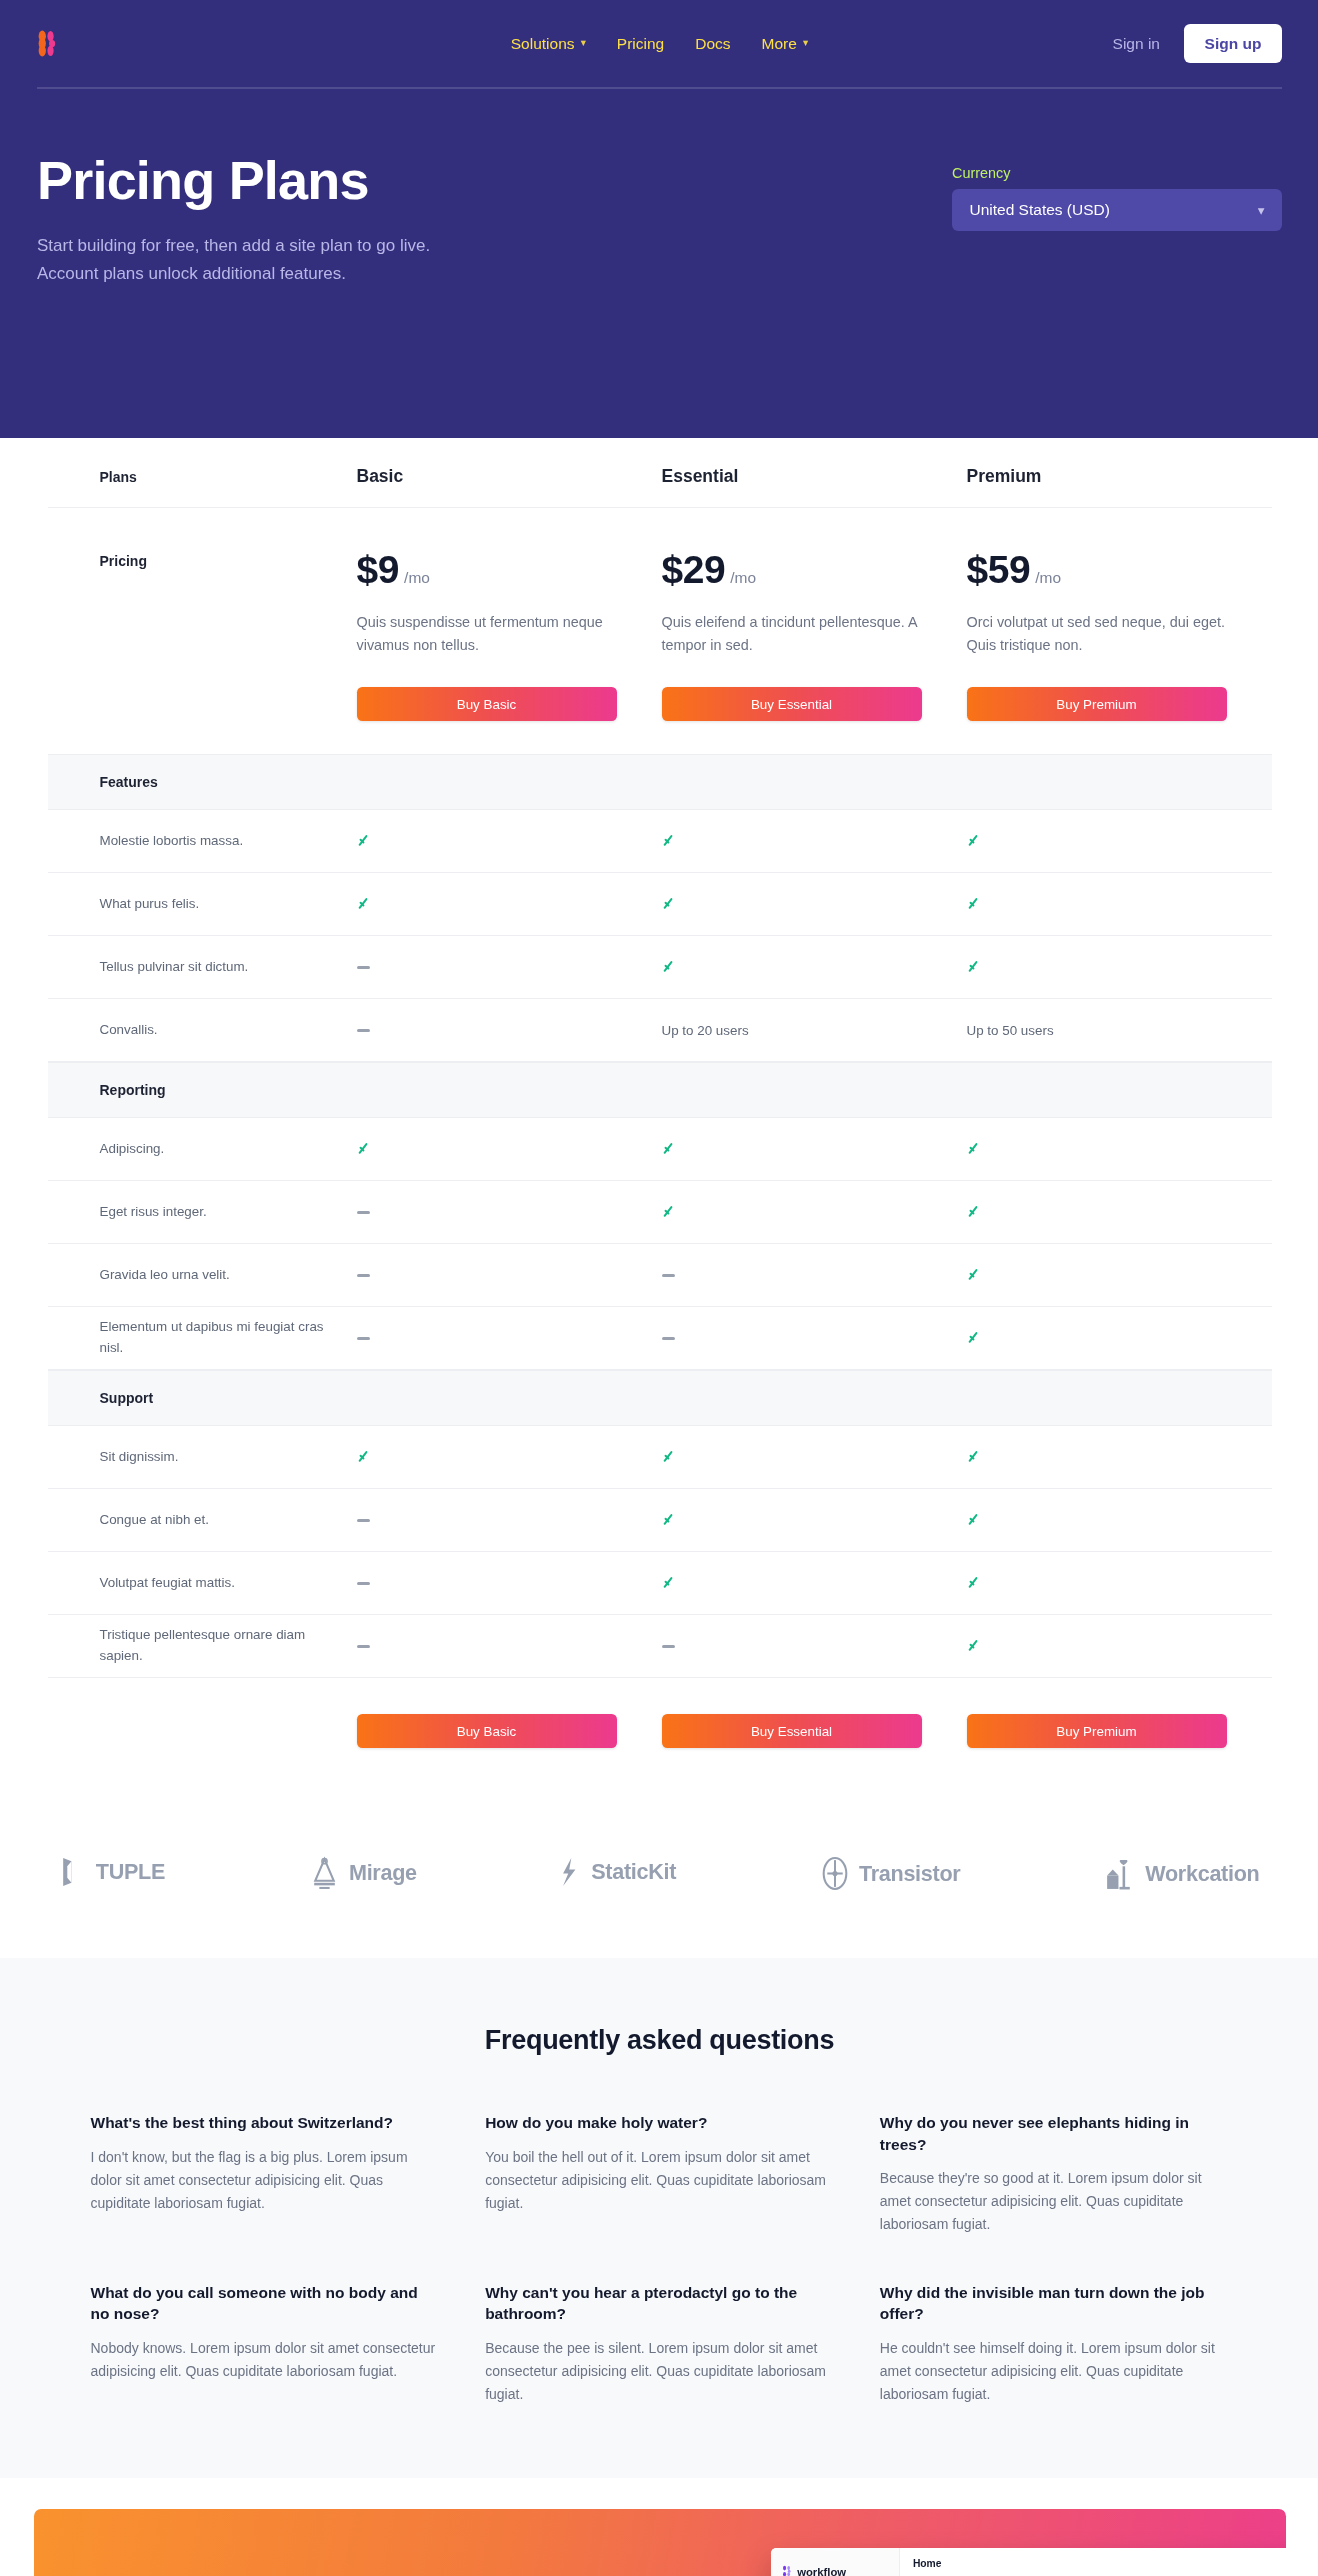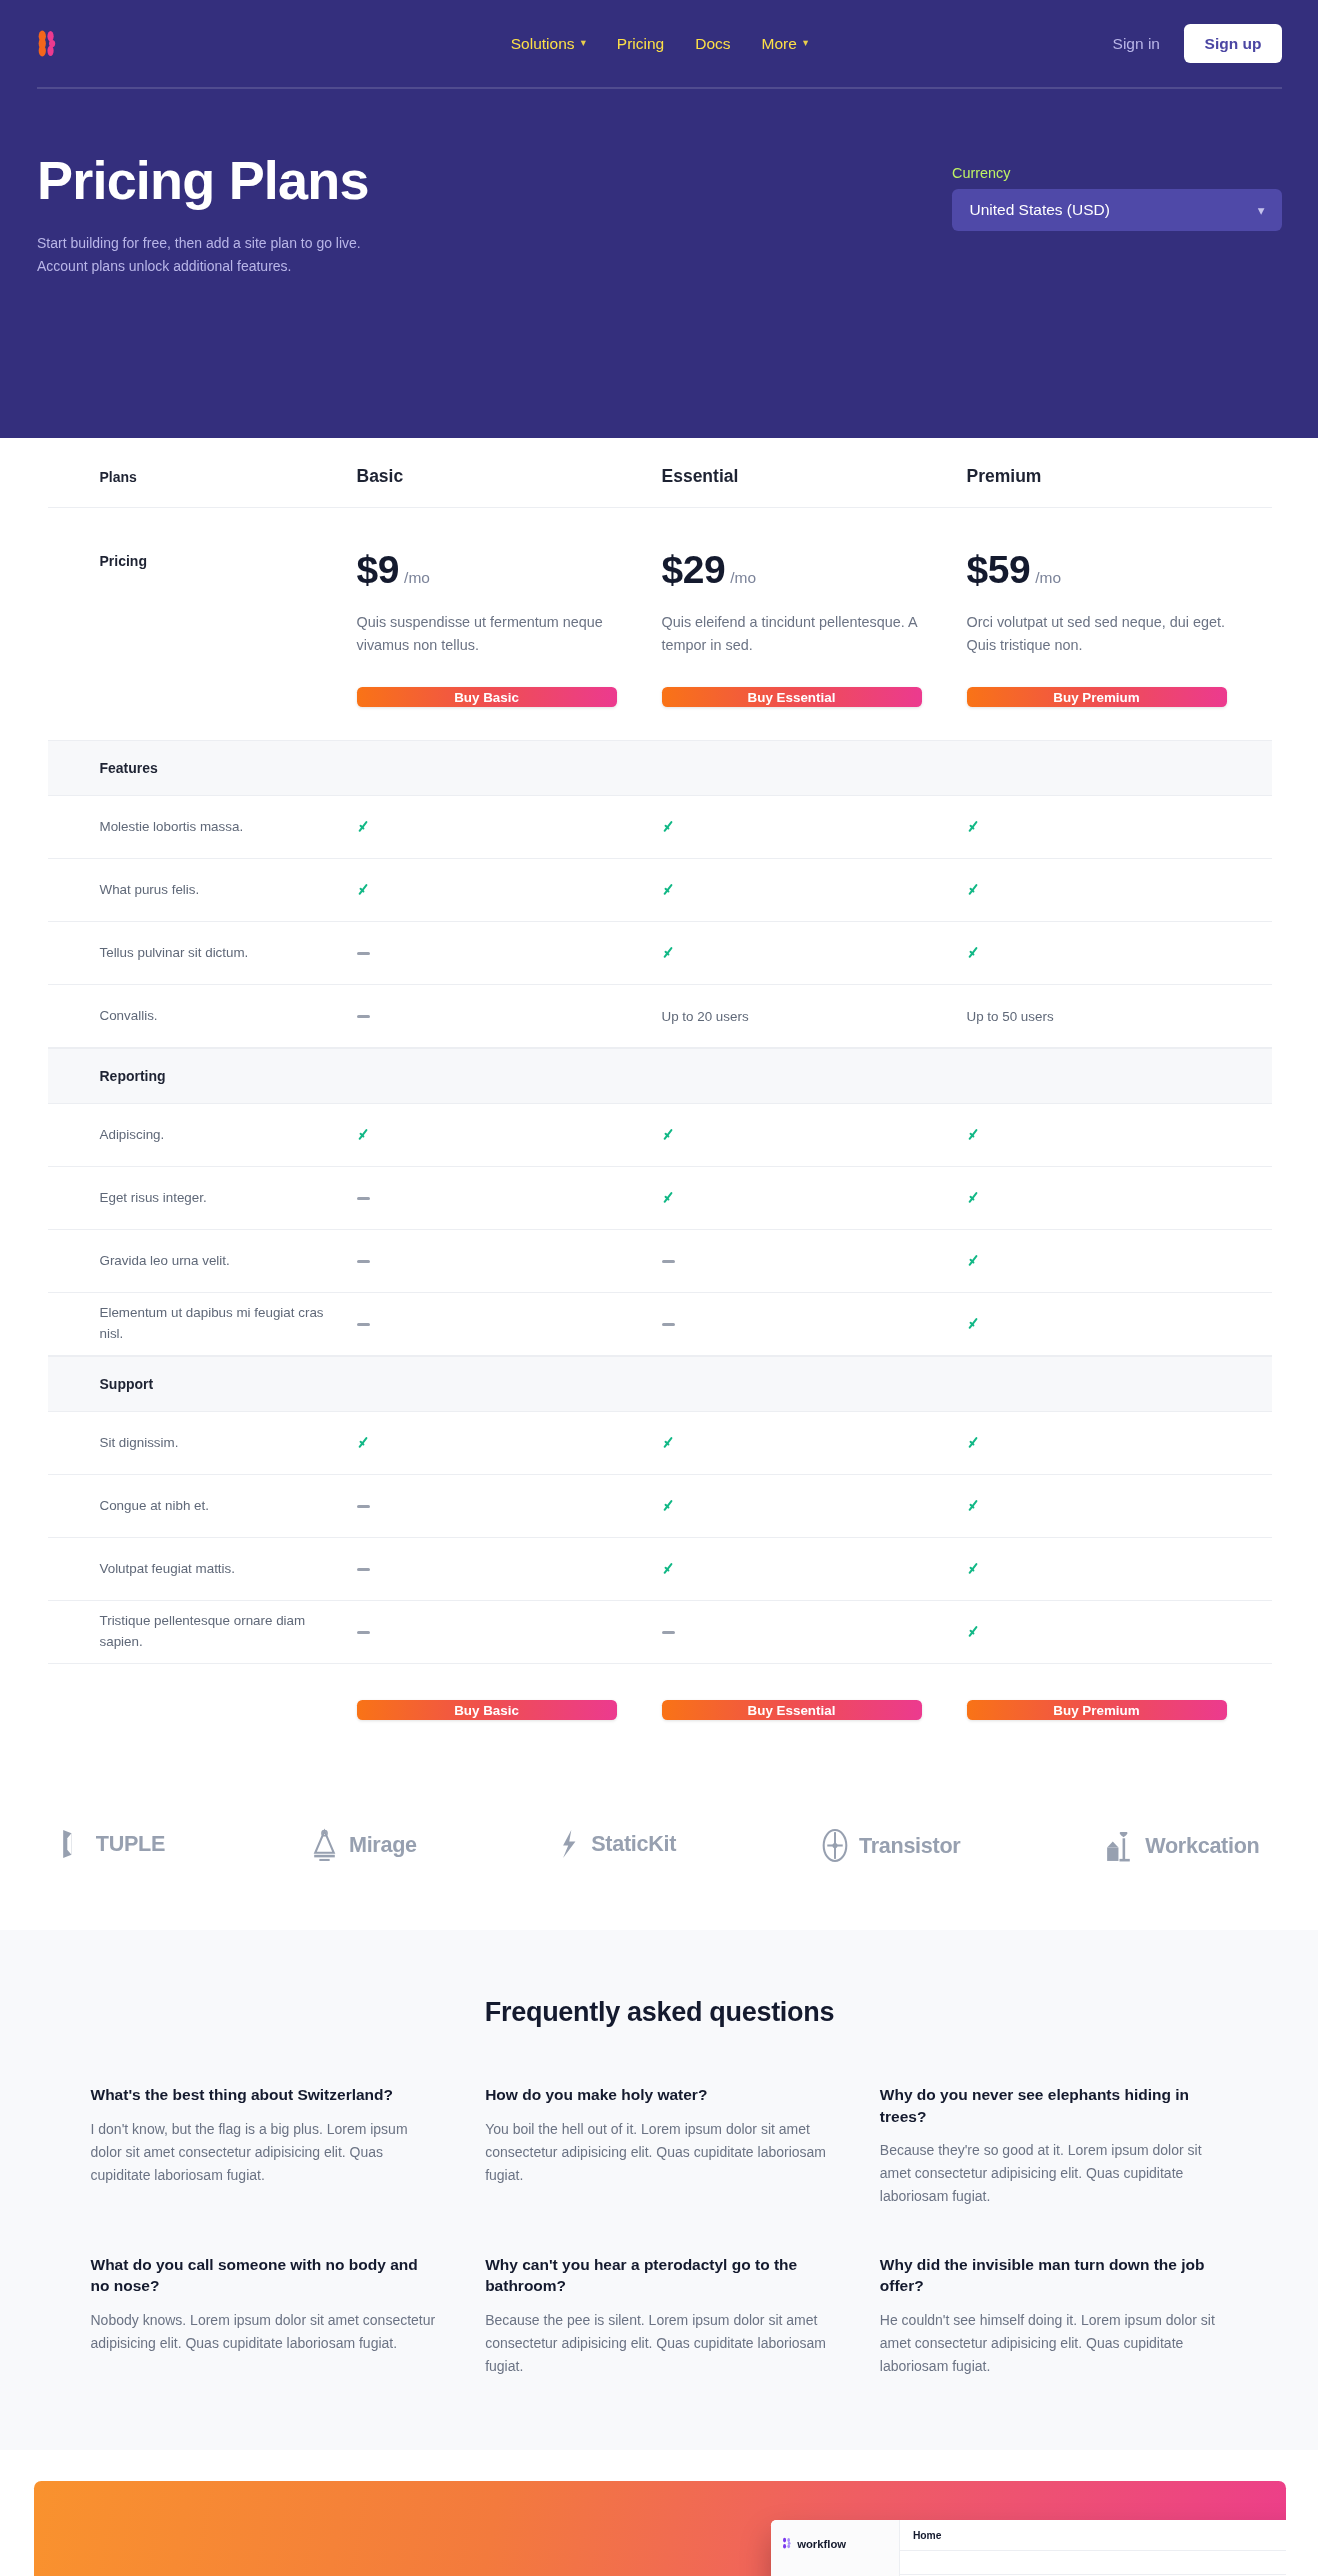--- a/index.html
+++ b/index.html
@@ -84,21 +84,21 @@
   h1.hero-title {
     color: #ffffff;
     font-size: 54px;
     font-weight: 800;
     letter-spacing: -0.8px;
     line-height: 1.05;
     margin-bottom: 24px;
   }
   .hero-sub {
     color: #b9b6e8;
-    font-size: 14px;
+    font-size: 17px;
     line-height: 1.62;
     max-width: 541px;
   }
   .hero-right {
     margin-left: auto;
     width: 330px;
     padding-top: 13.4px;
   }
   .cur-label {
     color: #bef264;
@@ -180,27 +180,27 @@
     font-size: 14.4px;
     color: #6b7384;
     line-height: 1.62;
     margin-top: 18.5px;
     max-width: 278px;
   }
   .buy-btn {
     margin-top: 30px;
     display: block;
     width: 260px;
-    height: 20px;
+    height: 34px;
     border: none;
     border-radius: 5.2px;
     background: linear-gradient(90deg, #f97316 0%, #ef4f4f 50%, #ec3a8f 100%);
     color: #fff;
     font-size: 13.4px;
-    font-weight: 700;
+    font-weight: 400;
     cursor: pointer;
     font-family: inherit;
     box-shadow: 0 1px 3.1px rgba(0,0,0,.12);
   }
   .sec-head {
     background: #f7f8fa;
     border-top: 1.5px solid #eceef2;
     border-bottom: 1.5px solid #eceef2;
     height: 56px;
   }

